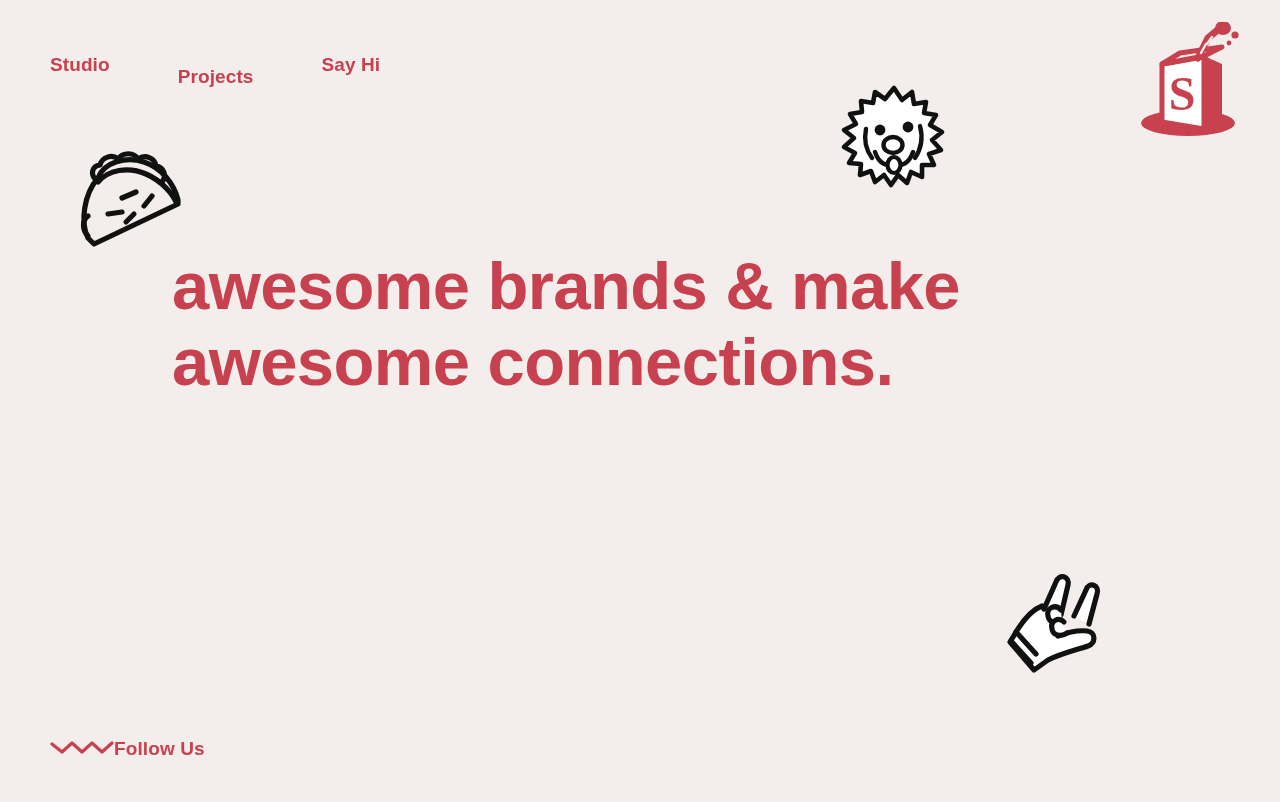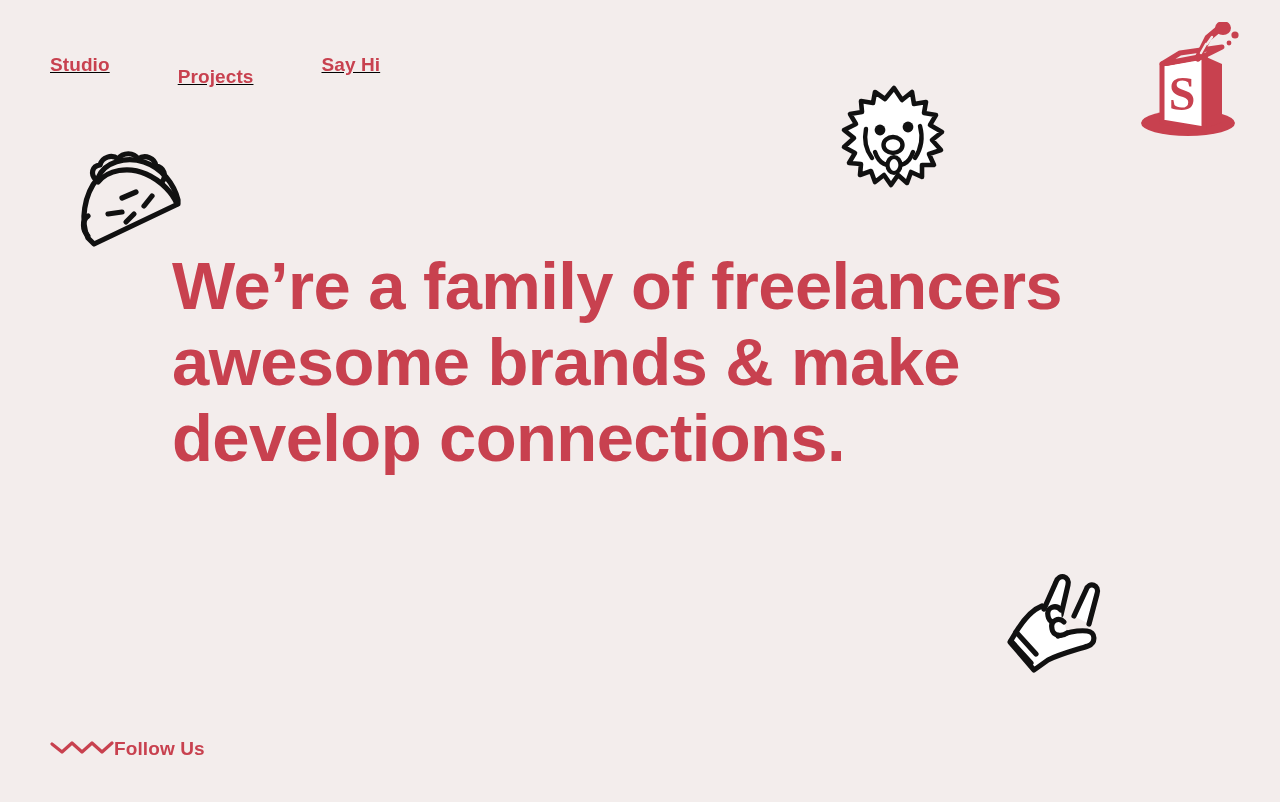--- a/index.html
+++ b/index.html
@@ -28,21 +28,20 @@
 
   
   .topnav {
     position: absolute;
     top: 42px;
     left: 50px;
     display: flex;
     align-items: center;
     gap: 0;
     z-index: 6;
-    text-decoration: underline;
   }
 
   .nav-item {
     color: #c8414f;
     font-size: 19px;
     font-weight: 600;
     letter-spacing: 0.1px;
     text-decoration: none;
     line-height: 1.2;
     white-space: nowrap;
@@ -192,23 +191,22 @@
         <path d="M70 54 L82 28 C85 19, 96 23, 93 32 L85 62" fill="#ffffff"></path>
 
         <path d="M12 70 L32 92"></path>
 
         <path d="M7 79 L27 101"></path>
       </g>
     </svg>
   </div>
 
   <h1 class="headline">
-    <span class="hl-line">We’re a family of freelancers</span>
     <span class="hl-line">awesome brands &amp; make</span>
-    <span class="hl-line">develop connections.</span>
+    <span class="hl-line">awesome connections.</span>
   </h1>
 
   <div class="footer">
     <span class="squiggle">
       <svg width="64" height="18" viewBox="0 0 64 18" fill="none" xmlns="http://www.w3.org/2000/svg">
         <path d="M2 6 L12 14 L22 5 L32 14 L42 5 L52 14 L62 5" stroke="#c8414f" stroke-width="3.2" stroke-linecap="round" stroke-linejoin="round" fill="none"></path>
       </svg>
     </span>
     <span class="follow-label">Follow Us</span>
   </div>

